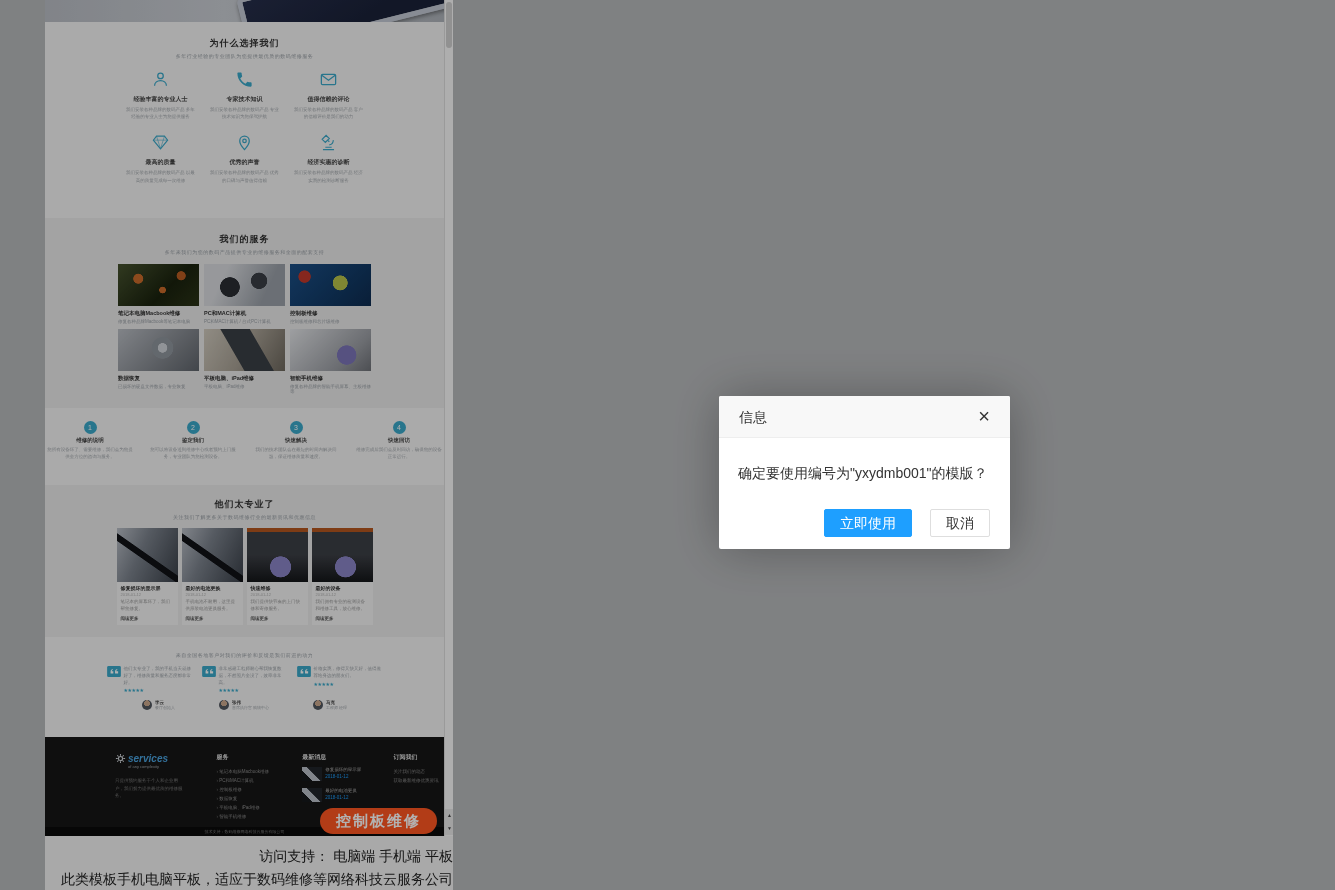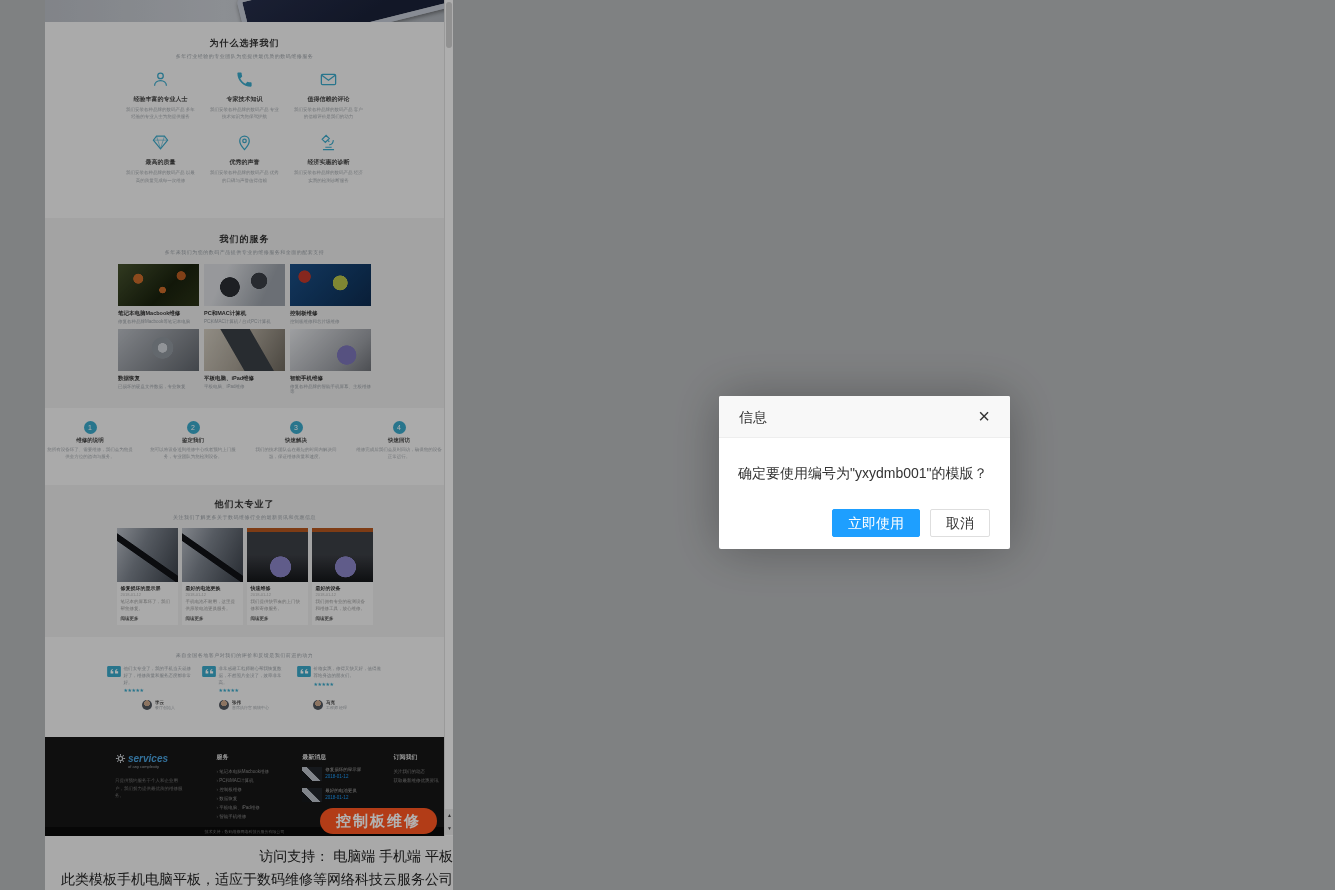--- a/index.html
+++ b/index.html
@@ -114,21 +114,21 @@
 .cap-line { font-size:14px; color:#222; margin-top:5px;text-align:right; }
 
 
 .overlay { position:fixed; left:0; top:0; width:1335px; height:890px; background:rgba(0,0,0,.3); z-index:50; }
 
 
 .dlg { position:fixed; left:719px; top:396px; width:291px; height:153px; background:#fff; border-radius:2px; box-shadow:1px 1px 50px rgba(0,0,0,.3); z-index:100; }
 .dlg-hd { height:42px; line-height:42px; padding-left:20px; background:#F8F8F8; border-bottom:1px solid #eee; border-radius:2px 2px 0 0; font-size:14px; color:#333; position:relative; }
 .dlg-x { position:absolute; right:14px; top:0; width:24px; height:42px; line-height:40px; text-align:center; font-size:20px; color:#333; cursor:pointer; }
 .dlg-bd { padding:25px 19px 0; font-size:14px; color:#333; line-height:1.5; }
-.dlg-btns { position:absolute; bottom:12px; right:20px; display:flex; gap:10px; }
+.dlg-btns { position:absolute; bottom:12px; right:20px; display:flex; gap:18px; }
 .btn { height:28px; line-height:26px; padding:0 15px; font-size:14px; border-radius:2px; cursor:pointer; }
 .btn-ok { background:#1E9FFF; border:1px solid #1E9FFF; color:#fff; }
 .btn-cancel { background:#fff; border:1px solid #dedede; color:#333; }
 </style>
 </head>
 <body>
 
 <div class="card">
   <div class="preview">
     <div class="pv">

